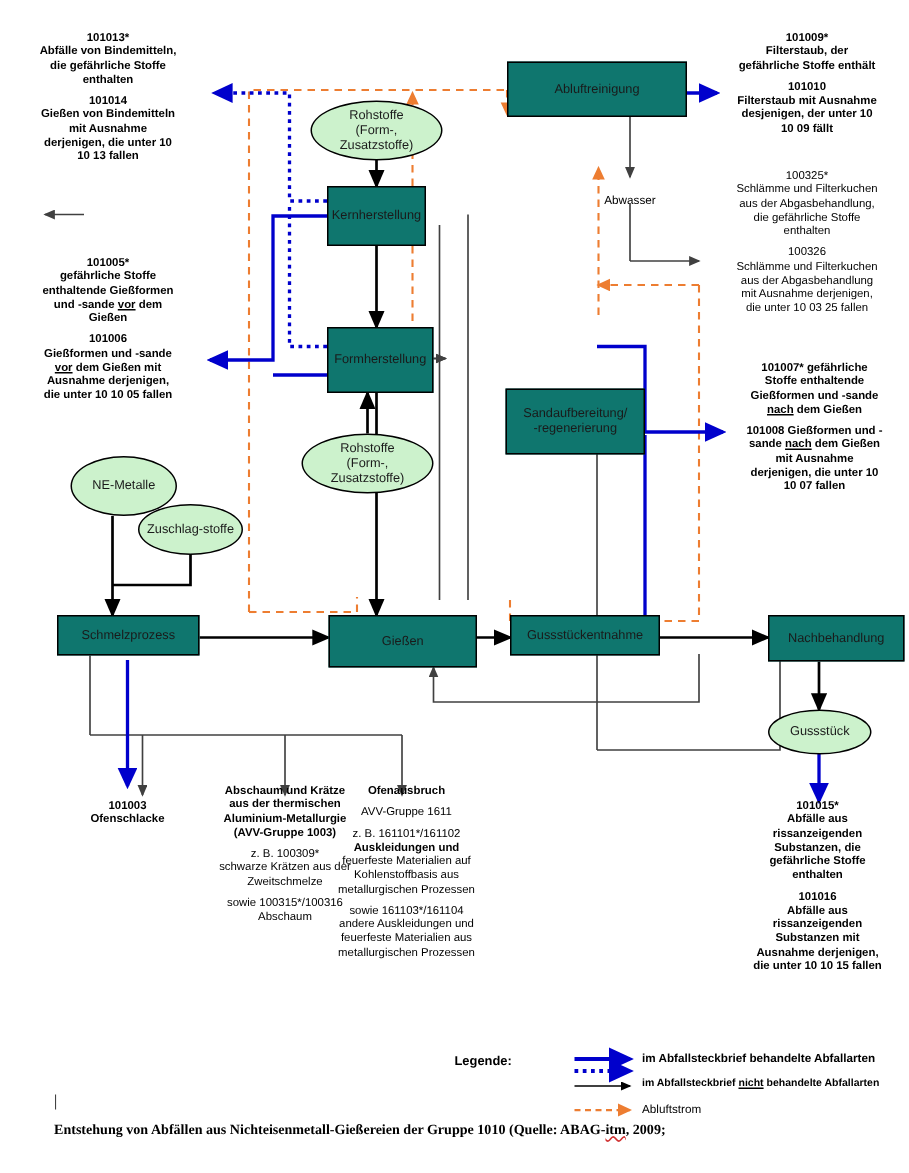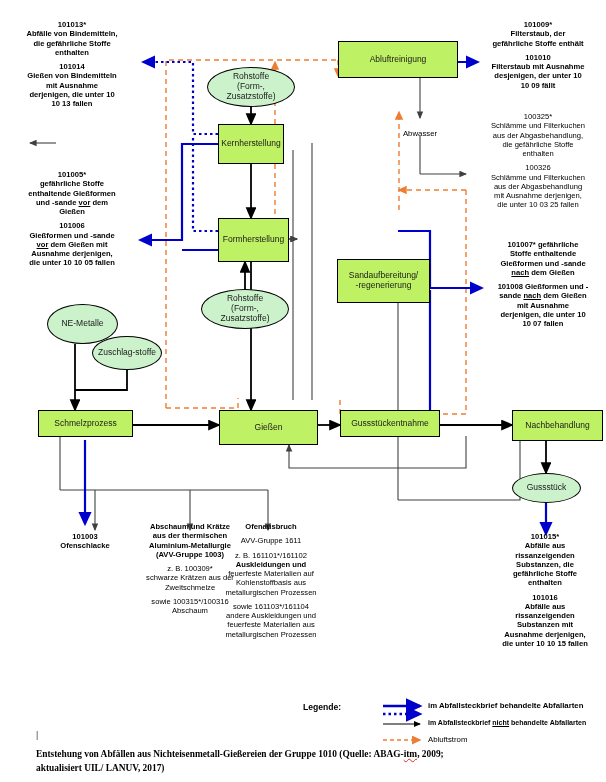--- a/index.html
+++ b/index.html
@@ -3,21 +3,21 @@
 <meta charset="utf-8">
 <style>
   html,body{margin:0;padding:0;background:#ffffff;}
   body{width:606px;height:782px;position:relative;overflow:hidden;
        font-family:"Liberation Sans","DejaVu Sans",sans-serif;color:#000;}
   #canvas{position:absolute;left:0;top:0;width:606px;height:782px;}
   svg.layer{position:absolute;left:0;top:0;width:606px;height:782px;overflow:visible;}
 
   .node{position:absolute;box-sizing:border-box;display:flex;align-items:center;
         justify-content:center;text-align:center;line-height:1.15;}
-  .procbox{background:#bef264;border:1px solid #000;font-size:8.5px;color:#1a1a1a;}
+  .procbox{background:#0f766e;border:1px solid #000;font-size:8.5px;color:#1a1a1a;}
   .ellipse{background:#ccf2cc;border:1px solid #000;border-radius:50%;
            font-size:8.5px;color:#1a1a1a;}
 
   .lbl{position:absolute;text-align:center;font-size:7.6px;line-height:1.22;
        font-weight:bold;color:#000;}
   .lbl.reg{font-weight:normal;}
   .lbl u{text-decoration:underline;}
   .plain{position:absolute;text-align:center;font-size:7.8px;color:#000;font-weight:normal;}
   .sp{display:block;height:5px;}
   .legend-word{position:absolute;font-size:8.6px;font-weight:bold;}
@@ -336,16 +336,15 @@
   <div class="legend-txt" style="left:428px;top:701px;width:178px;text-align:left;">im Abfallsteckbrief behandelte Abfallarten</div>
 
   <div class="legend-txt sm" style="left:428px;top:719px;width:178px;text-align:left;"><span>im Abfallsteckbrief </span><u>nicht</u><span> behandelte Abfallarten</span></div>
 
   <div class="legend-txt" style="left:428px;top:735px;width:178px;text-align:left;font-weight:normal;">Abluftstrom</div>
 
   <div class="tick" style="left:36px;top:728px;">|</div>
 
   <div class="caption" style="left:36px;top:748px;width:560px;">
     <div><span>Entstehung von Abfällen aus Nichteisenmetall-Gießereien der Gruppe 1010 (Quelle: ABAG-</span><span class="sq">itm</span><span>, 2009;</span></div>
-    <div>aktualisiert UIL/ LANUV, 2017)</div>
   </div>
 
 </div>
 
 </body></html>

